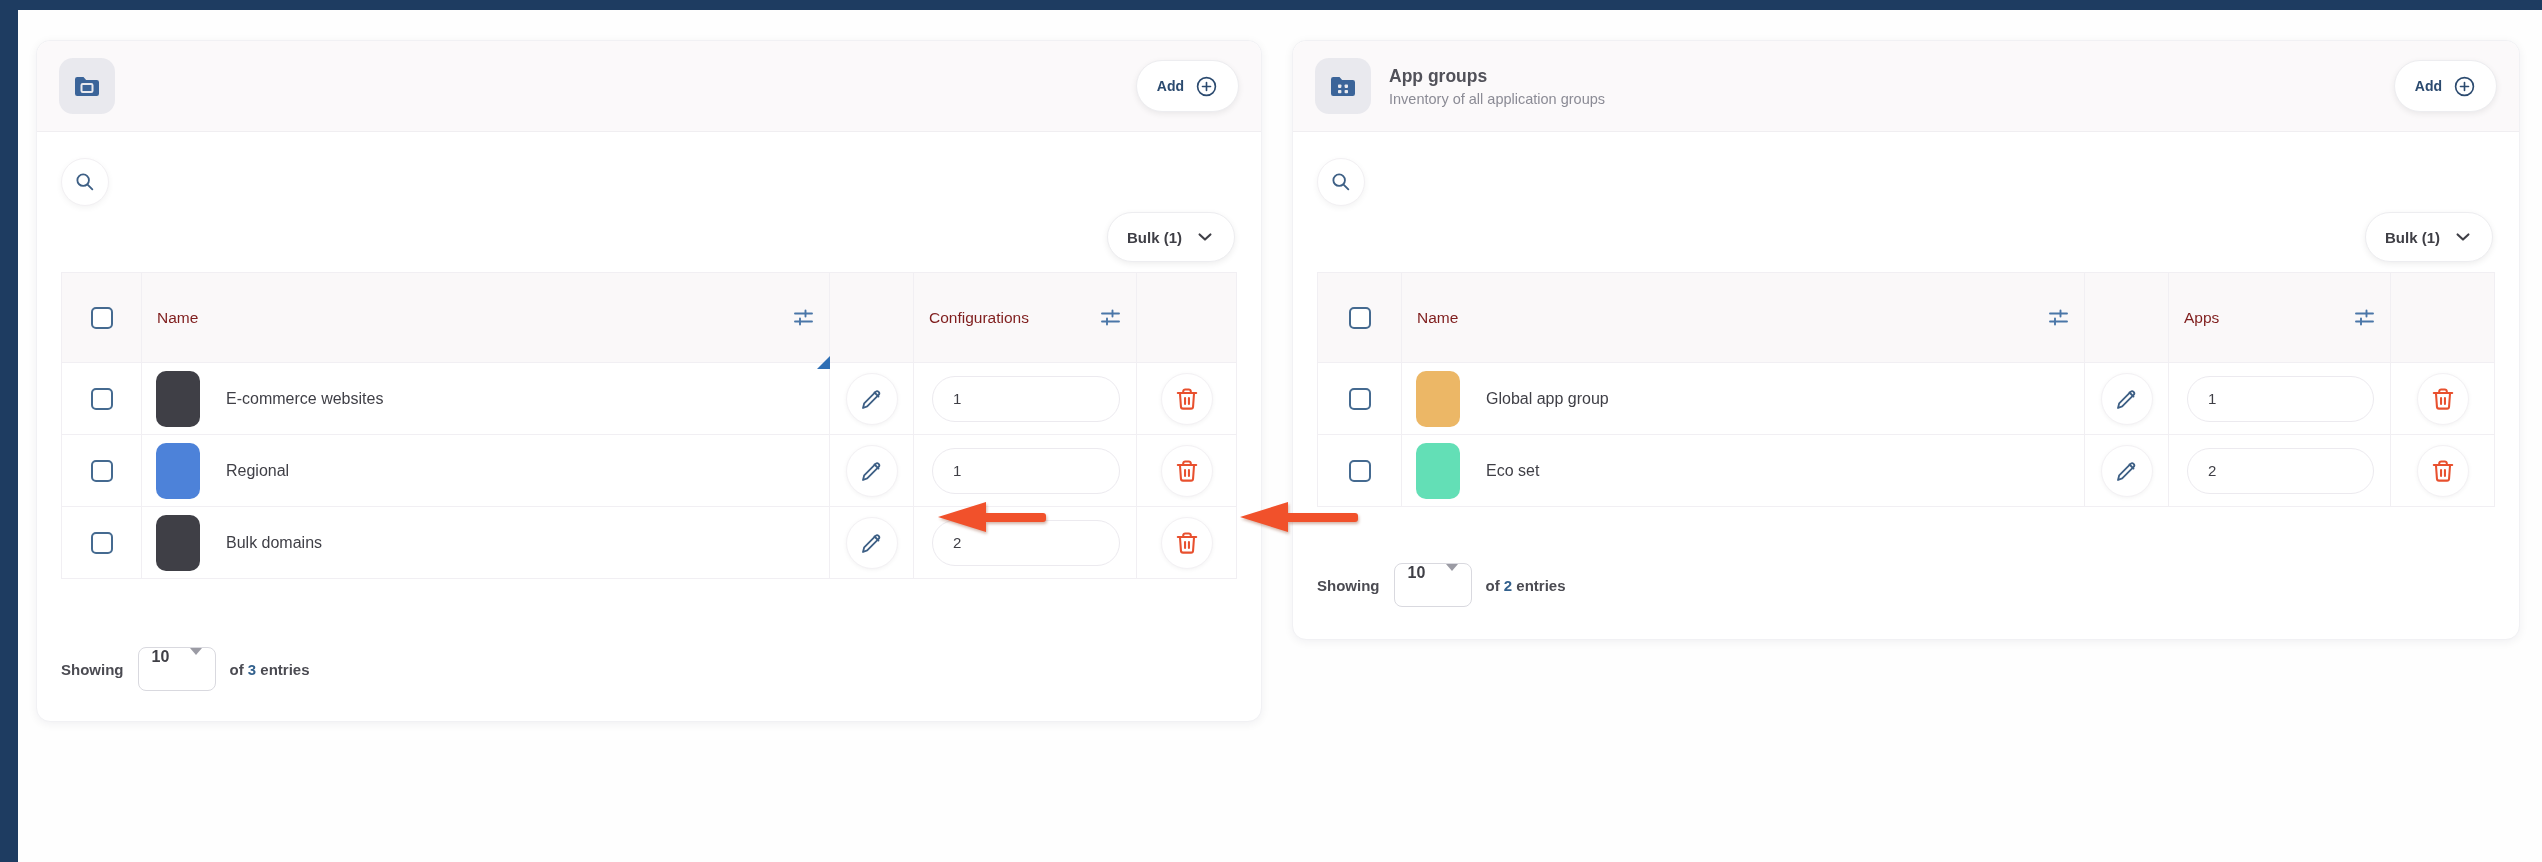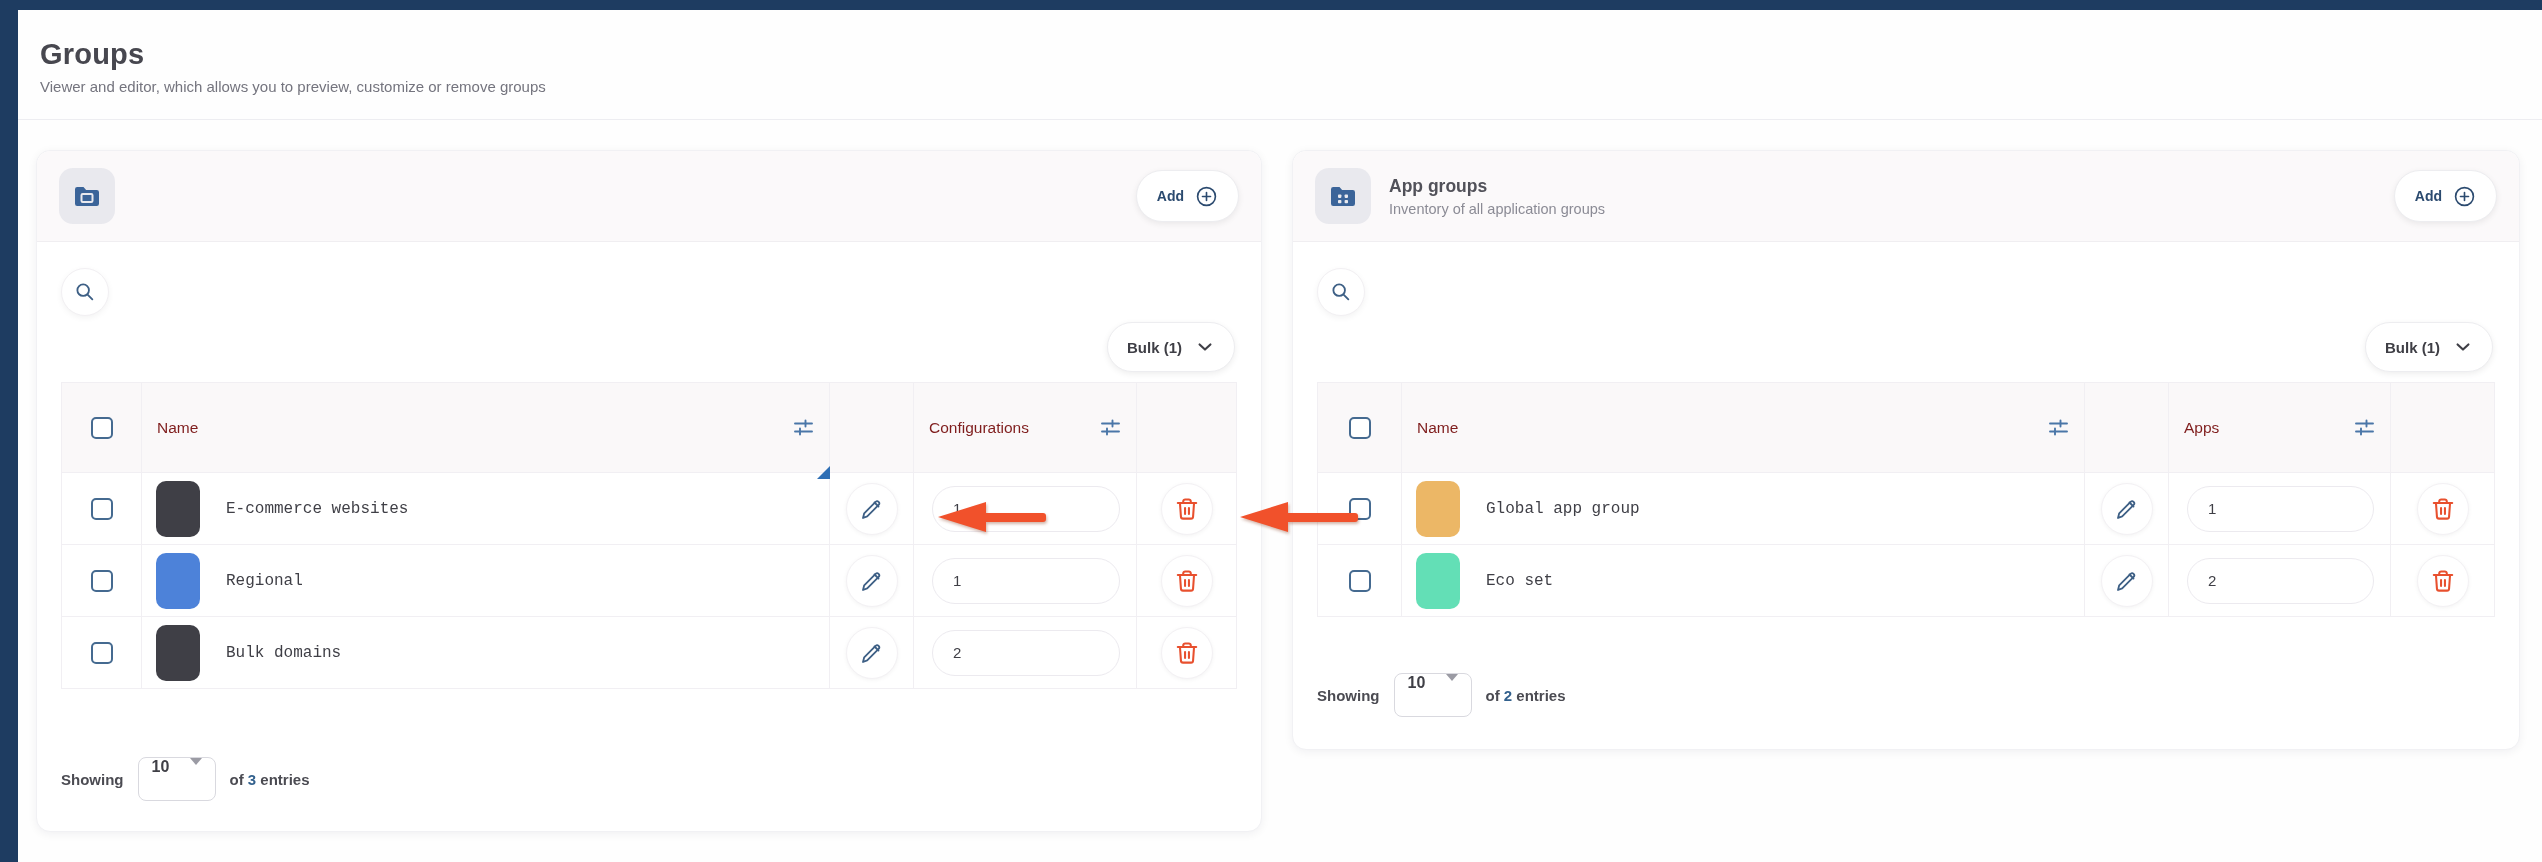--- a/index.html
+++ b/index.html
@@ -70,21 +70,21 @@
   thead th { background: #faf8f9; height: 90px; font-weight: 500; font-size: 15.5px; color: #7f1d1d; text-align: left; position: relative; }
   tbody td { height: 72px; background: #fff; }
   .hdr-flex { display: flex; align-items: center; justify-content: space-between; padding: 0 15px; }
   .hdr-label { font-weight: 500; }
   .resize-tri { position: absolute; right: -1px; bottom: -7px; width: 0; height: 0;
     border-bottom: 13px solid #2f6fb5; border-left: 13px solid transparent; z-index: 2; }
 
   .checkbox { display: block; margin: 0 auto; width: 22px; height: 22px; background: #fff;
     border: 2px solid #456a90; border-radius: 5px; cursor: pointer; }
 
-  .name-wrap { display: flex; align-items: center; gap: 26px; padding-left: 14px; font-family: Liberation Mono, monospace; }
+  .name-wrap { display: flex; align-items: center; gap: 26px; padding-left: 14px; }
   .swatch { width: 44px; height: 56px; border-radius: 10px; flex: 0 0 44px; }
   .gname { font-size: 16px; color: #3f3f46; }
 
   .circle-btn { width: 52px; height: 52px; border-radius: 50%; background: #fff; cursor: pointer;
     border: 1px solid #f3f1f4; box-shadow: 0 1px 4px rgba(0,0,0,.05);
     display: flex; align-items: center; justify-content: center; margin: 0 auto; }
 
   .count-pill { height: 46px; margin: 0 16px 0 18px; background: #fff;
     border: 1px solid #eceaef; border-radius: 23px;
     display: flex; align-items: center; padding: 0 20px;
@@ -117,24 +117,20 @@
 </style>
 </head>
 <body>
 
 <div id="app">
   <div class="frame-top"></div>
   <div class="frame-left"></div>
 
   <div class="content">
 
-    <div class="page-header">
-      <div class="page-title">Groups</div>
-      <div class="page-subtitle">Viewer and editor, which allows you to preview, customize or remove groups</div>
-    </div>
 
     <div class="panels">
 
       <section class="card left">
         <div class="card-head">
           <div class="icon-box">
             <svg width="30" height="30" viewBox="0 0 30 30">
               <path d="M3 8.2a2.2 2.2 0 012.2-2.2h6.3l2.6 3h10.7A2.2 2.2 0 0127 11.2v11.6a2.2 2.2 0 01-2.2 2.2H5.2A2.2 2.2 0 013 22.8V8.2z" fill="#3b6499"></path>
               <rect x="9.5" y="13" width="11" height="8" rx="1.2" fill="none" stroke="#e9e9ee" stroke-width="2"></rect>
             </svg>

